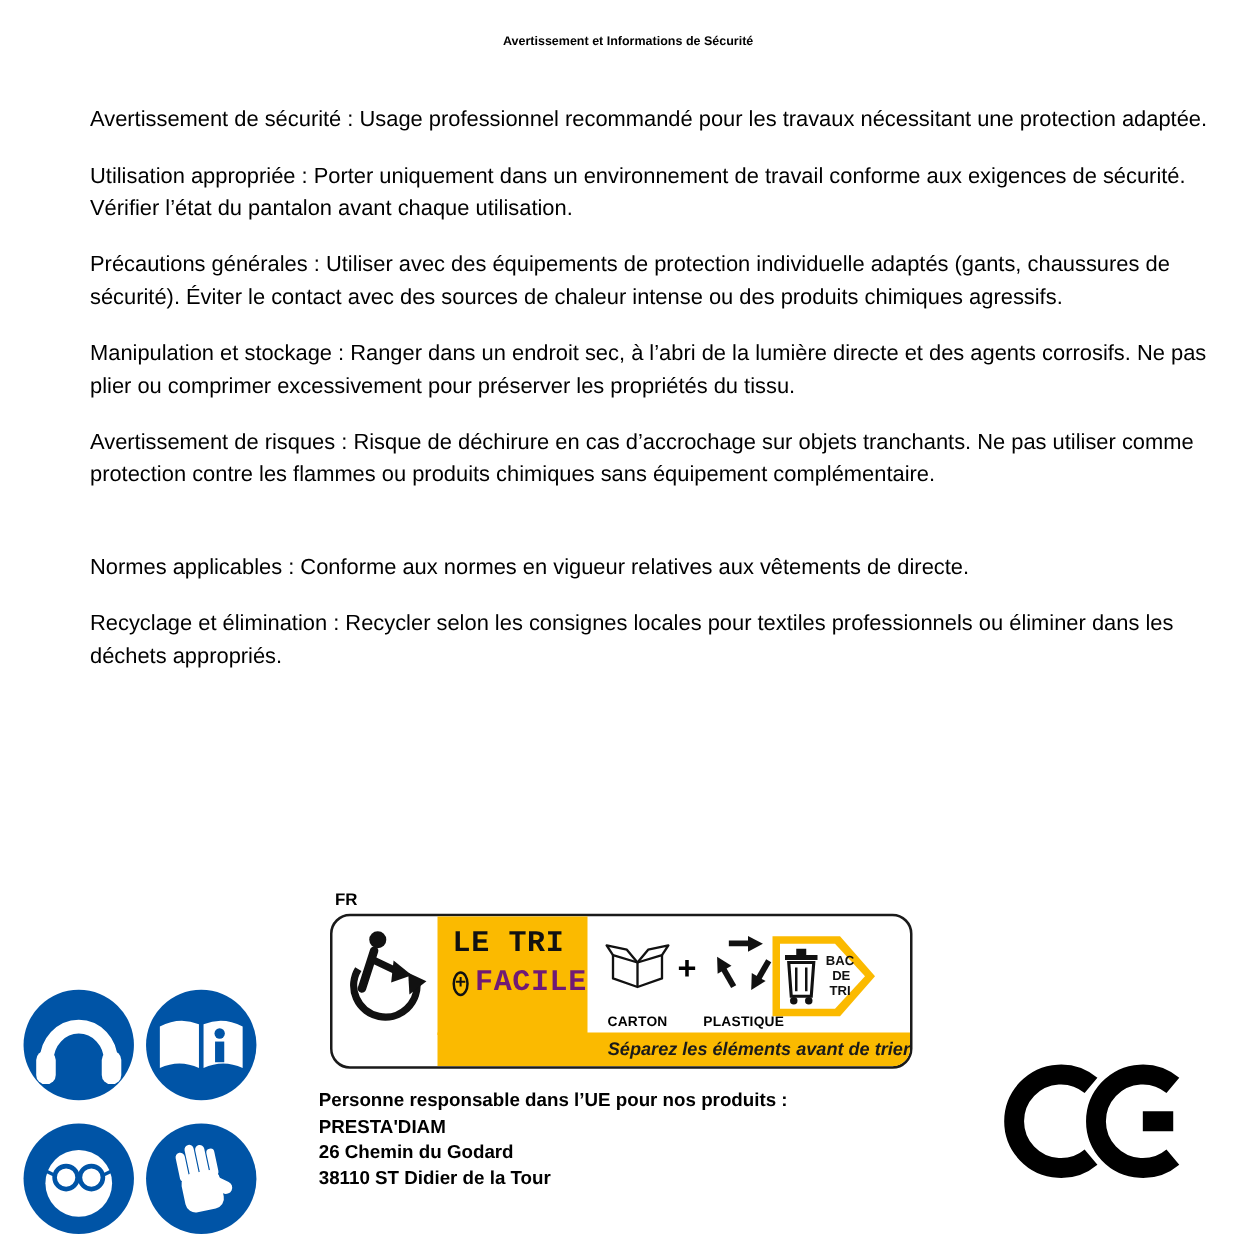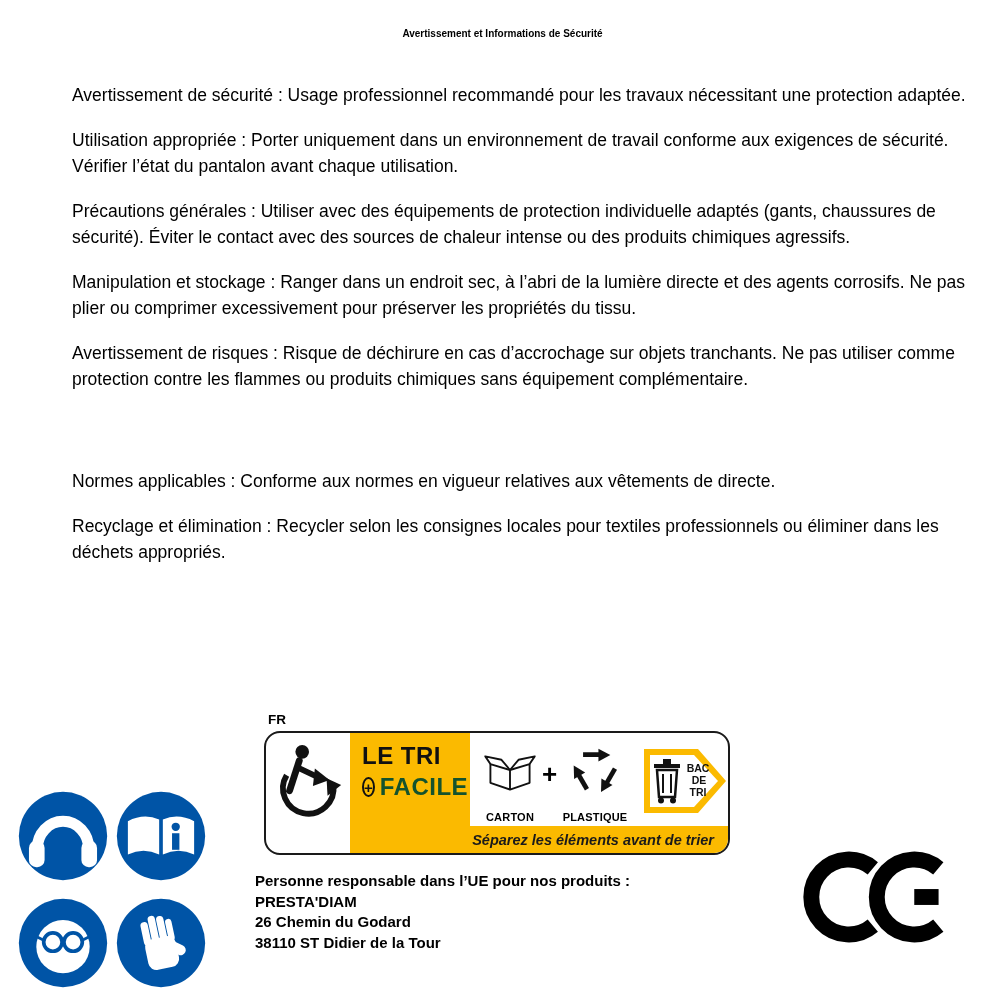--- a/index.html
+++ b/index.html
@@ -10,64 +10,64 @@
   }
   .title {
     position:absolute; top:28px; left:0; width:100%;
     text-align:center; font-size:10px; font-weight:bold;
   }
   .content {
     position:absolute; top:82px; left:72px; width:914px;
     font-size:17.5px; line-height:26px;
   }
   .content p { margin:0 0 19px 0; }
-  .content p.big-gap { margin-bottom:76px; }
+  .content p.big-gap { margin-bottom:48px; }
 
   
   .pictos {
     position:absolute; left:17px; top:790px;
     display:grid; grid-template-columns:92px 92px; grid-gap:15px 6px;
   }
   .picto svg { display:block; }
 
   
   .tri-wrap { position:absolute; left:264px; top:712px; }
   .fr-label { font-size:13.5px; font-weight:bold; margin:0 0 4px 4px; }
   .cartouche {
     position:relative; width:466px; height:124px;
     border:2px solid #1a1a1a; border-radius:16px; background:#fff;
     box-sizing:border-box; overflow:hidden;
   }
   .triman { position:absolute; left:7px; top:9px; }
   .tri-yellow {
     position:absolute; left:84px; top:0; width:120px; height:95px;
-    background:#FBBA00; padding:10px 13px 0 12px; box-sizing:border-box;
+    background:#FBBA00; padding:10px 13px 0 12px; box-sizing:border-box;font-family:Liberation Mono, monospace;
   }
   .le-tri { font-size:24px; font-weight:bold; letter-spacing:0.5px; line-height:26px; color:#111; }
   .facile-row { display:flex; align-items:center; gap:5px; margin-top:4px; }
   .plus-circle {
     width:20px; height:20px; border:2.5px solid #111; border-radius:50%;
     display:flex; align-items:center; justify-content:center;
     font-size:15px; font-weight:bold; box-sizing:border-box; color:#111;
   }
-  .facile { font-size:24px; font-weight:bold; letter-spacing:0.5px; color:#14532d; }
+  .facile { font-size:24px; font-weight:bold; letter-spacing:0.5px; color:#701a75; }
   .mat { position:absolute; top:14px; text-align:center; }
   .mat-carton { left:212px; width:64px; }
   .mat-plastique { left:296px; width:66px; }
   .mat-label { font-size:11px; font-weight:bold; margin-top:14px; letter-spacing:0.2px; }
   .plus-big { position:absolute; left:276px; top:26px; font-size:26px; font-weight:bold; }
-  .bac { position:absolute; left:376px; top:8px; }
+  .bac { position:absolute; left:350px; top:8px; }
   .bac text {
     font-family:"Liberation Sans", sans-serif;
     font-weight:bold; font-size:10.5px; fill:#111; text-anchor:middle;
   }
   .tri-band {
     position:absolute; left:84px; right:0; bottom:0; height:27px;
     background:#FBBA00; display:flex; align-items:center; justify-content:flex-end;
-    padding-right:14px; box-sizing:border-box;
+    box-sizing:border-box;
     font-style:italic; font-weight:bold; font-size:14.5px; color:#1a1a1a;
     border-radius:0 0 13px 0;
   }
 
   .resp {
     position:absolute; left:255px; top:871px; width:480px;
     text-align:left; font-size:15px; font-weight:bold; line-height:20.5px;
   }
   .resp div { margin:0; }
 

